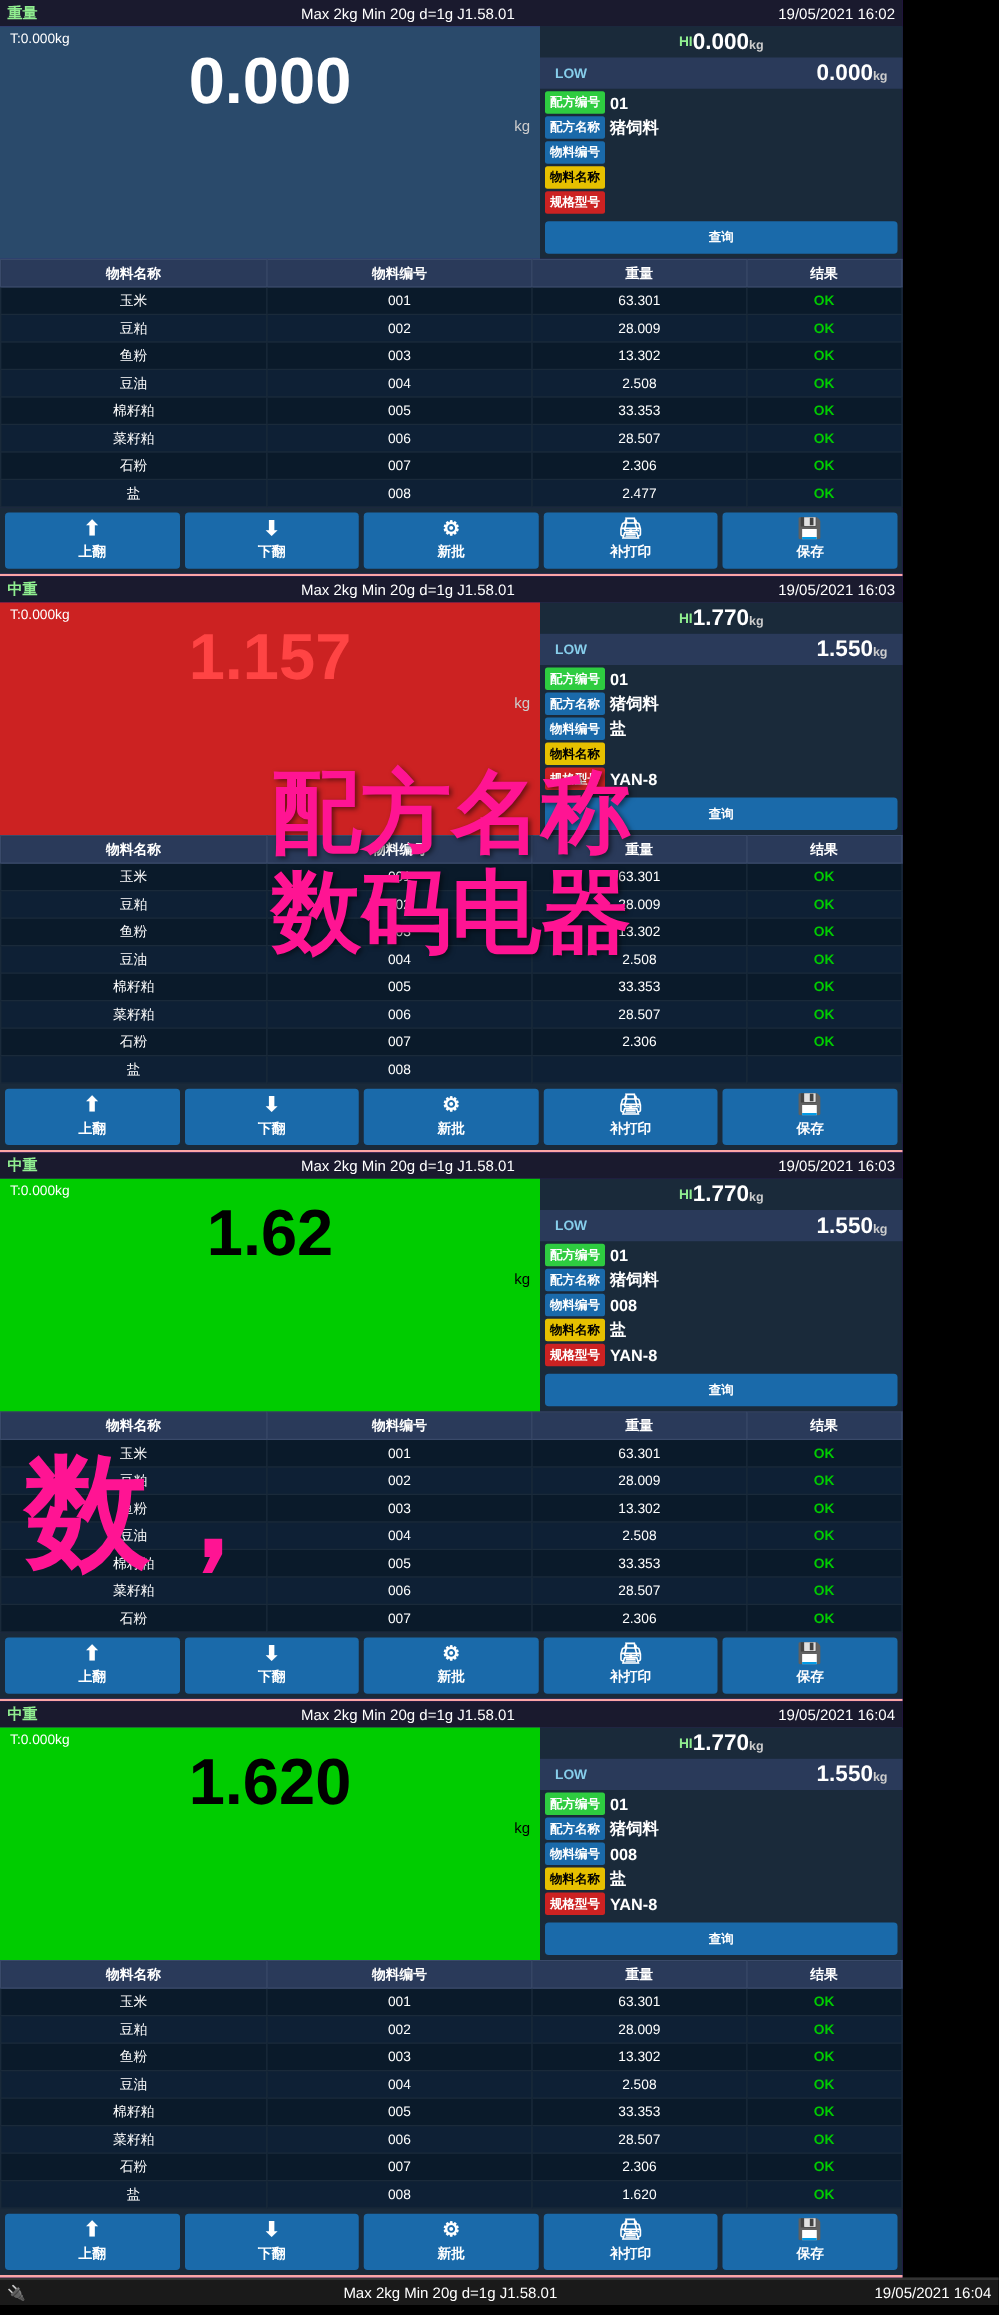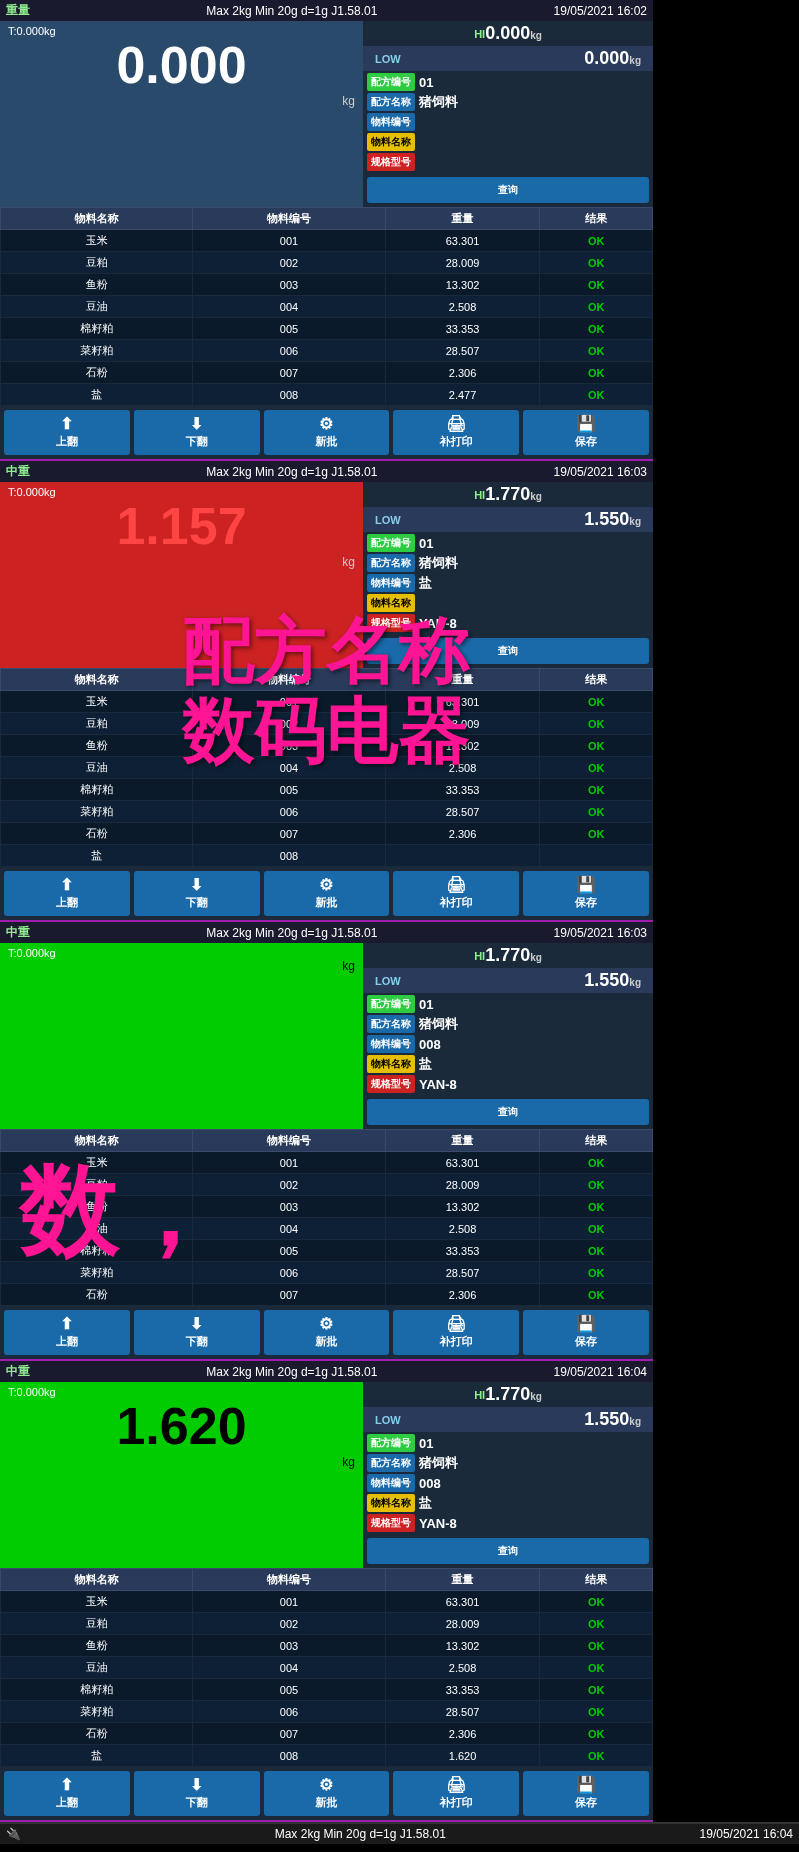--- a/index.html
+++ b/index.html
@@ -6,23 +6,23 @@
     body {
       width: 799px;
       min-height: 1852px;
       background: #000;
       font-family: Arial, sans-serif;
       overflow-x: hidden;
     }
 
     
     .panel {
-      width: 653px;
+      width: 722px;
       background: #4c1d95;
-      border-bottom: 2px solid #a21caf;
+      border-bottom: 2px solid #fca5a5;
       position: relative;
     }
 
     
     .top-bar {
       background: #1a1a2e;
       color: #fff;
       font-size: 12px;
       padding: 2px 6px;
       display: flex;
@@ -473,20 +473,21 @@
     </div>
     <div class="panel panel-3">
       <div class="top-bar">
     <span style="color:#90ee90;font-weight:bold;">中重</span>
     <span>Max 2kg  Min 20g  d=1g    J1.58.01</span>
     <span>19/05/2021  16:03</span>
   </div>
       <div class="main-display">
         <div class="weight-section" style="background: rgb(0, 204, 0);">
     <div style="color:#fff;font-size:11px;">T:0.000kg</div>
+    <div style="color:#000;font-size:52px;font-weight:bold;text-align:center;line-height:1.1;">1.62</div>
     <div style="color:#000;font-size:12px;text-align:right;">kg</div>
   </div>
         <div class="right-panel">
           <div class="hi-row">
     <span style="color:#90ee90;font-size:11px;font-weight:bold;">HI</span>
     <span style="color:#fff;font-size:18px;font-weight:bold;">1.770<span style="color:#ccc;font-size:10px;">kg</span></span>
   </div>
           <div class="low-row">
     <span style="color:#87ceeb;font-size:11px;font-weight:bold;">LOW</span>
     <span style="color:#fff;font-size:18px;font-weight:bold;">1.550<span style="color:#ccc;font-size:10px;">kg</span></span>

